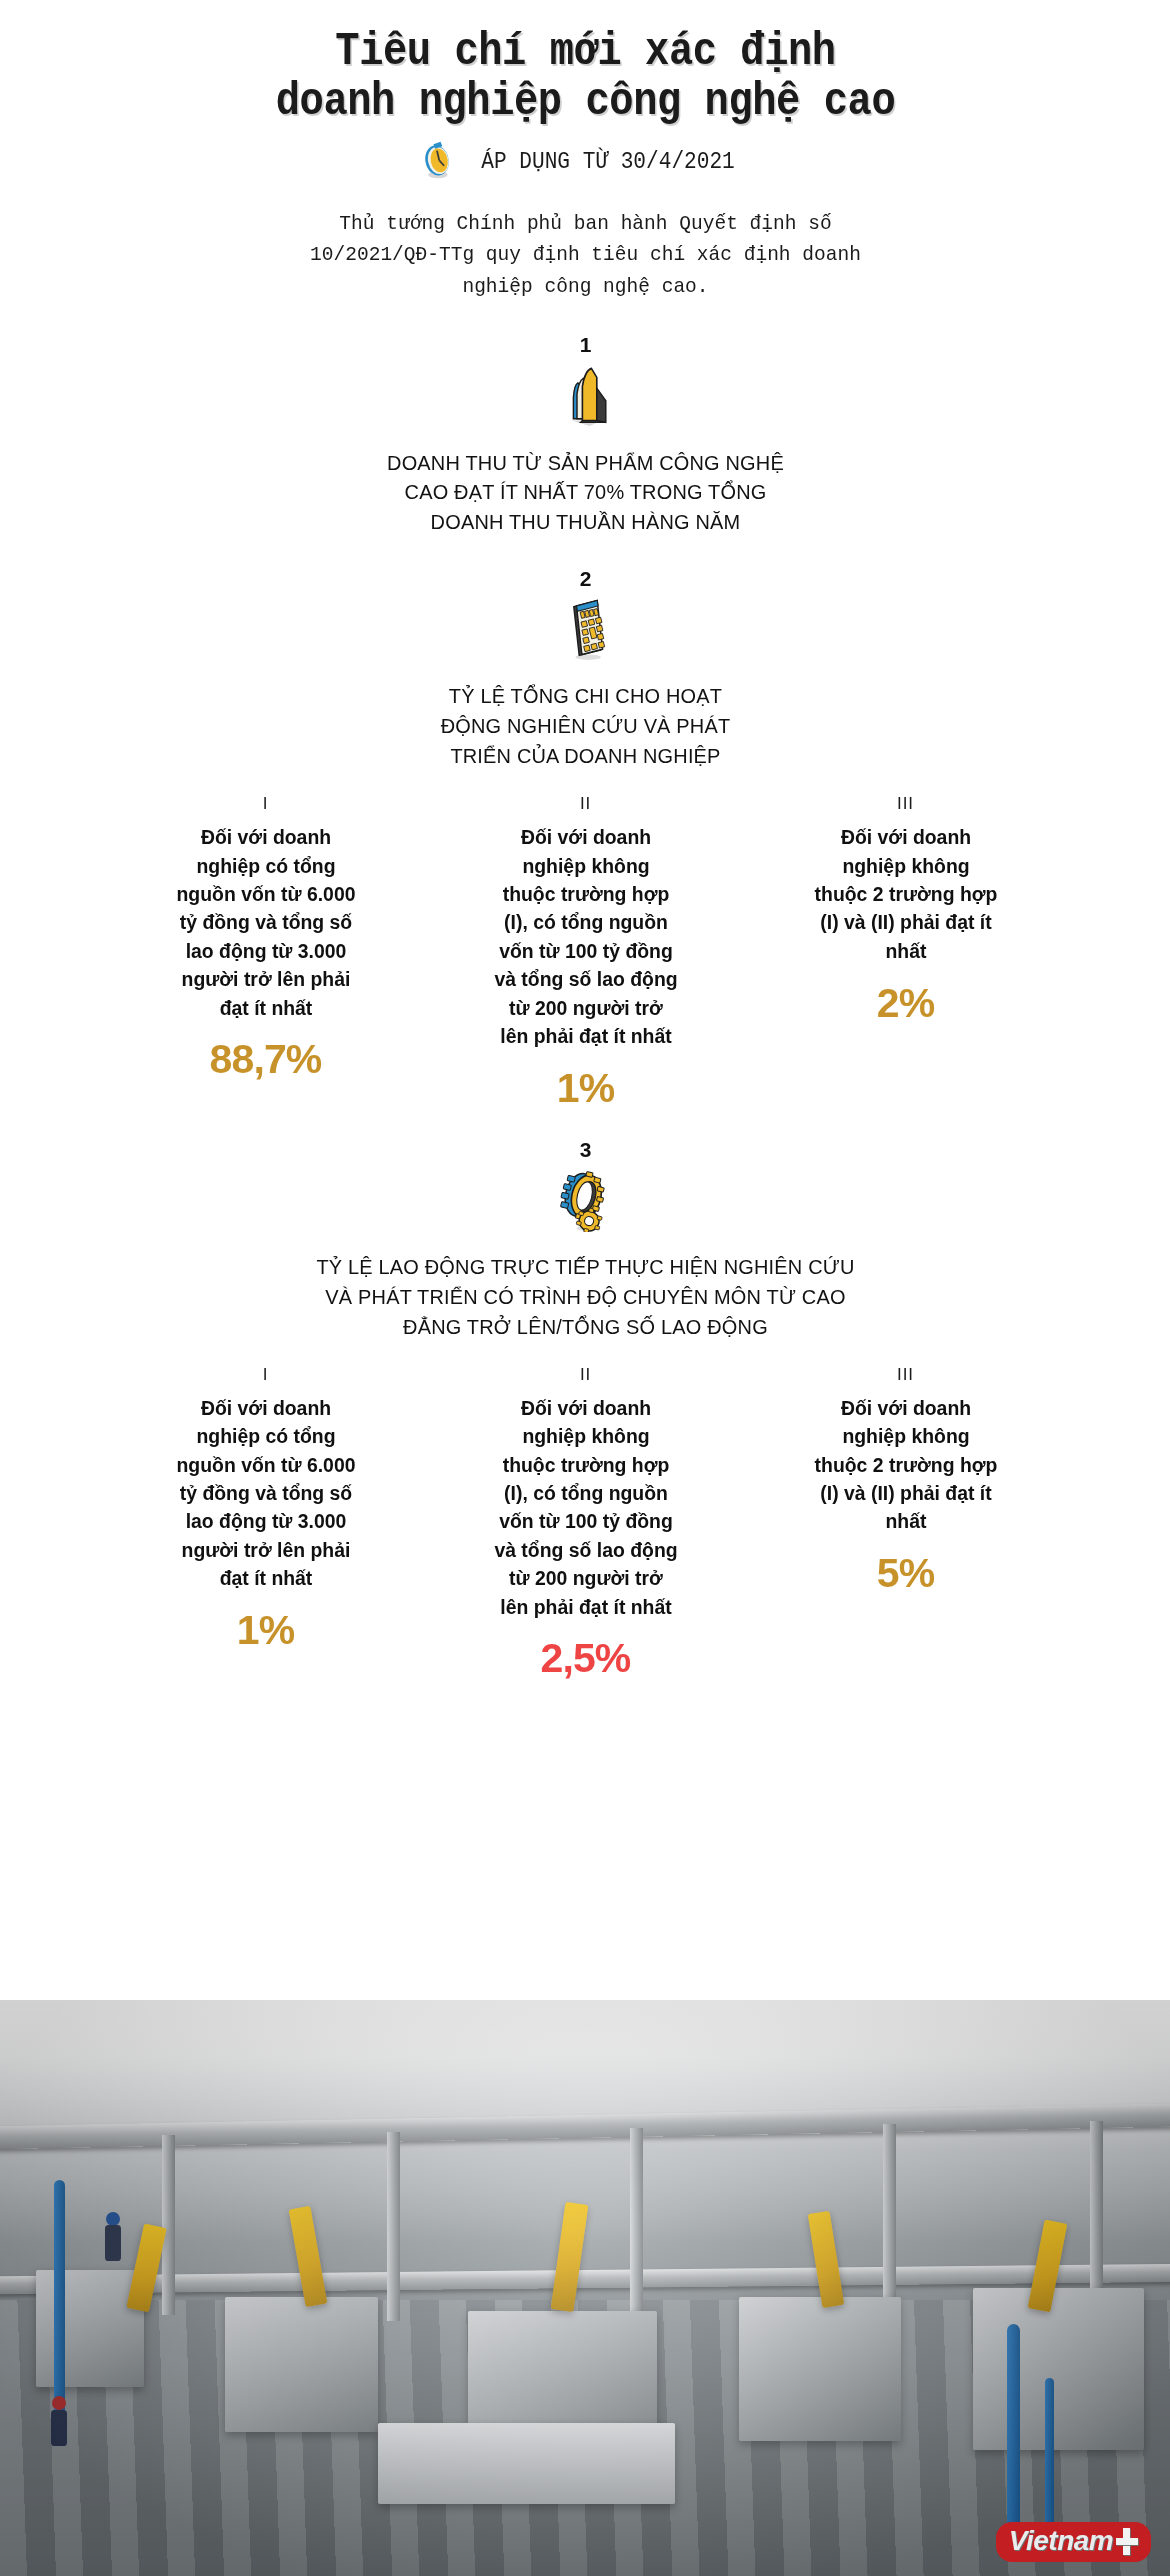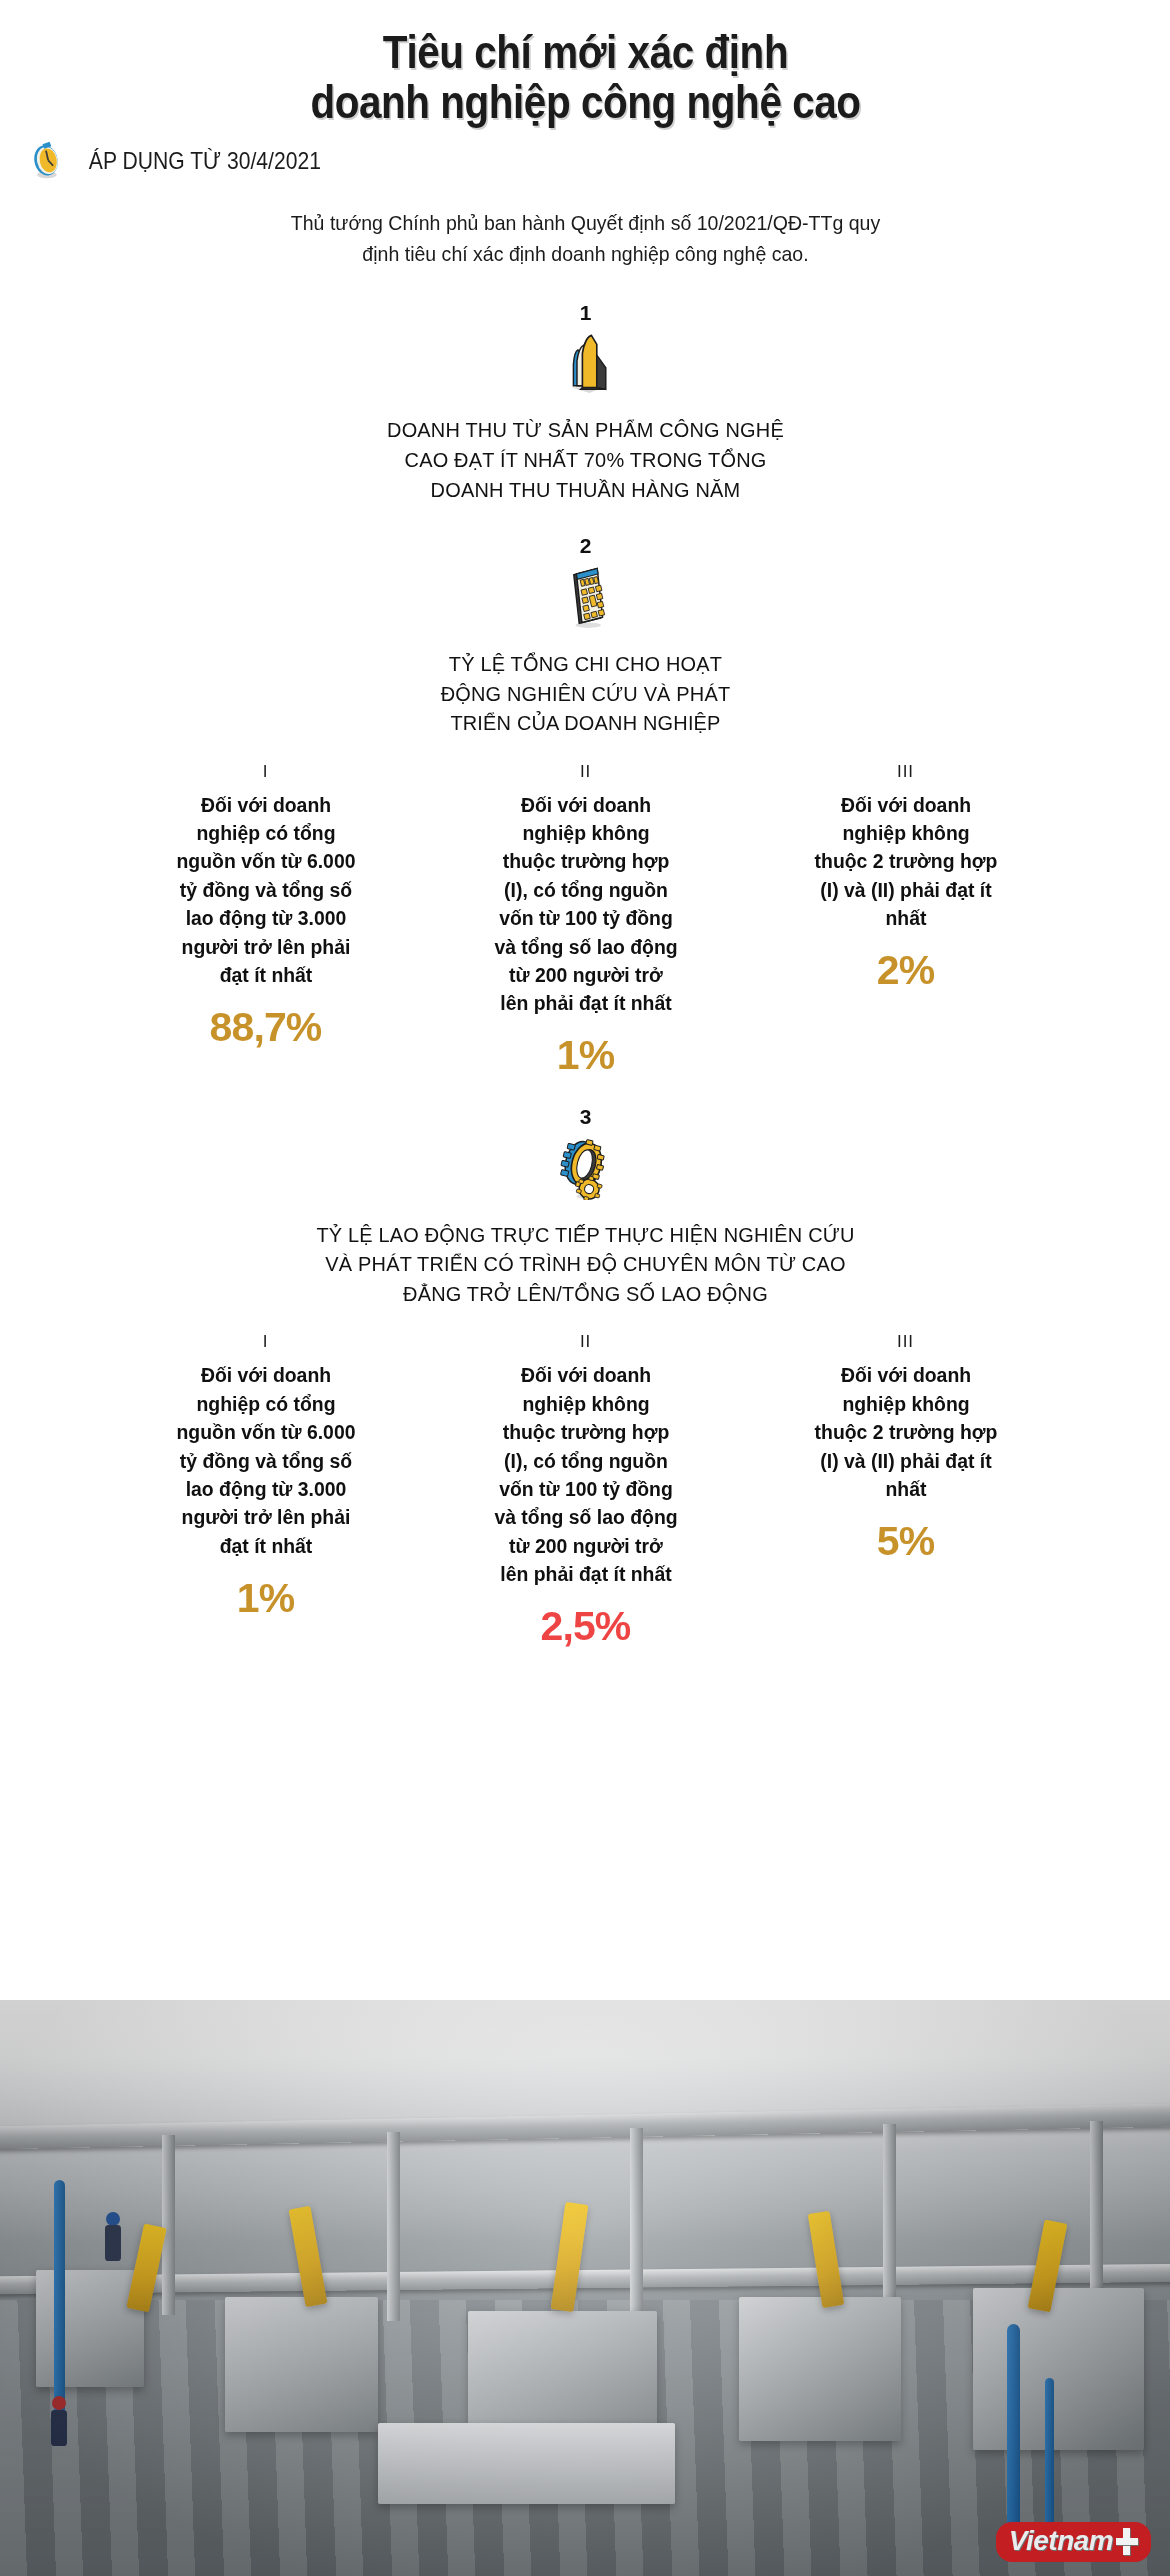--- a/index.html
+++ b/index.html
@@ -17,38 +17,39 @@
     height: 2576px;
     margin: 0 auto;
     background: #ffffff;
     overflow: hidden;
   }
 
   
   .header {
     padding-top: 27px;
     text-align: center;
+    font-family: Liberation Mono, monospace;
   }
   .title {
     font-size: 47px;
     font-weight: bold;
     line-height: 1.06;
     letter-spacing: -0.5px;
     color: #1b1b1b;
     text-shadow: 1.8px 1.8px 0 rgba(120,120,120,0.35);
     margin: 0 auto;
     max-width: 901px;
     transform: scaleX(0.86);
   }
   .applied-row {
     margin-top: 12.6px;
     display: flex;
     align-items: center;
+    justify-content: center;
     gap: 9px;
-    padding-left: 28px;
   }
   .applied-text {
     font-size: 24px;
     font-weight: 400;
     color: #1b1b1b;
     transform: scaleX(0.88);
     letter-spacing: 0px;
   }
   .intro {
     margin: 23.4px auto 0 auto;

